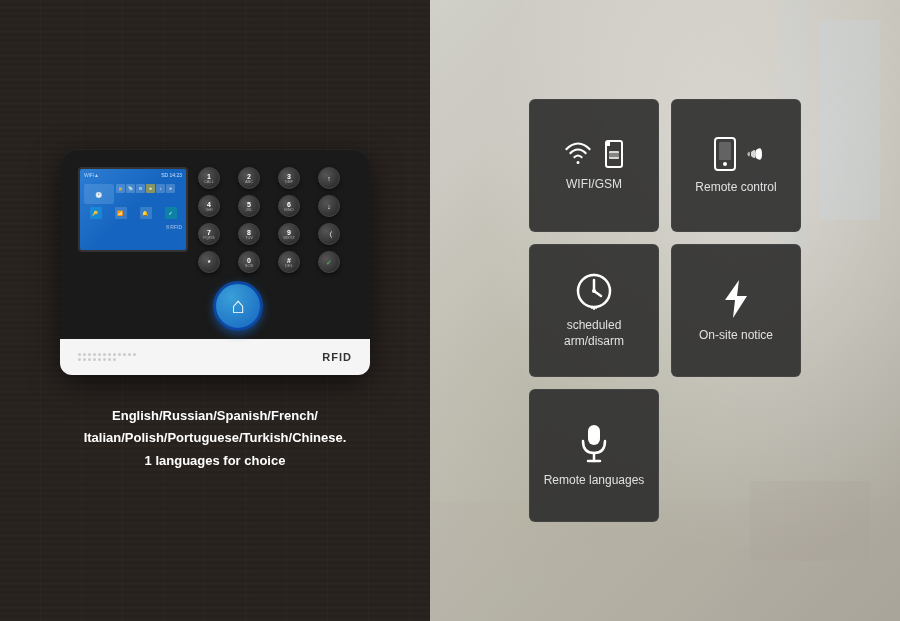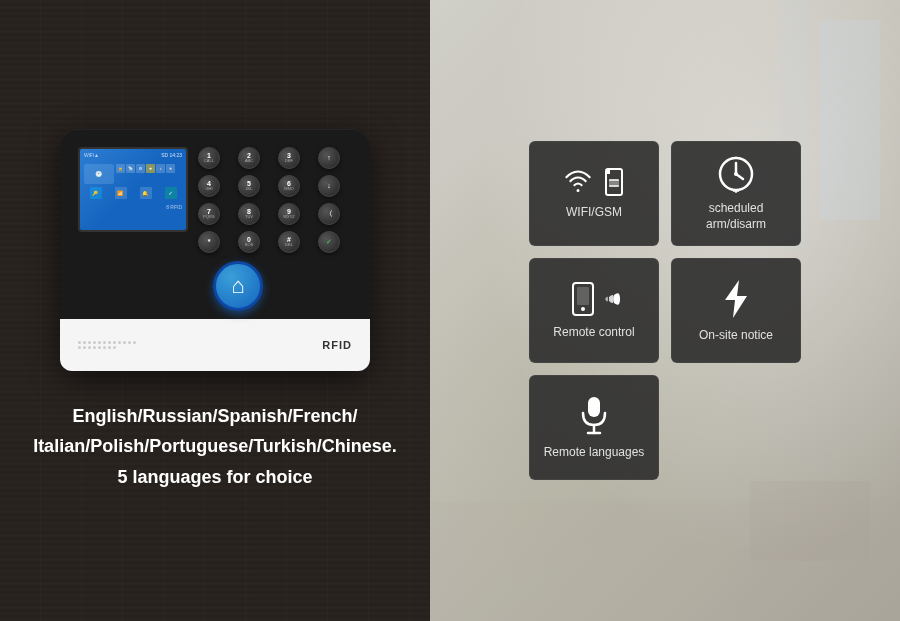--- a/index.html
+++ b/index.html
@@ -163,21 +163,21 @@
       color: white;
       font-size: 22px;
       line-height: 1;
     }
 
     
     .device-bottom {
       background: #f5f5f5;
       border-radius: 0 0 12px 12px;
       margin: 4px -18px -18px -18px;
-      padding: 20px 18px;
+      padding: 12px 18px;
       display: flex;
       justify-content: space-between;
       align-items: center;
     }
 
     .speaker-dots {
       display: flex;
       gap: 2px;
       flex-wrap: wrap;
       width: 60px;
@@ -194,39 +194,39 @@
       font-size: 11px;
       font-weight: bold;
       color: #333;
       letter-spacing: 1px;
     }
 
     
     .languages-text {
       text-align: center;
       color: white;
-      font-size: 18px;
+      font-size: 13px;
       font-weight: bold;
       line-height: 1.7;
       padding: 0 20px;
     }
 
     
     .feature-grid {
       display: grid;
       grid-template-columns: 1fr 1fr;
       gap: 12px;
       padding: 30px;
       position: relative;
       z-index: 1;
     }
 
     .feature-card {
       width: 130px;
-      height: 105px;
+      height: 133px;
       background: rgba(40, 40, 40, 0.88);
       border-radius: 6px;
       display: flex;
       flex-direction: column;
       align-items: center;
       justify-content: center;
       gap: 8px;
       padding: 12px;
       border: 1px solid rgba(80,80,80,0.5);
     }
@@ -377,21 +377,21 @@
         <div class="speaker-dot"></div>
           <div class="speaker-dot"></div>
       </div>
       <div class="rfid-label">RFID</div>
     </div>
   </div>
 
   <div class="languages-text">
     <span>English/Russian/Spanish/French/</span><br>
     <span>Italian/Polish/Portuguese/Turkish/Chinese.</span><br>
-    <span>5 languages for choice</span>
+    <span>1 languages for choice</span>
   </div>
 </div>
 
 <div class="right-panel">
 
   <div style="position:absolute; right:0; top:0; width:100%; height:100%; opacity:0.4;">
 
     <div style="position:absolute; right:20px; top:20px; width:60px; height:200px; background:rgba(200,220,240,0.5); border-radius:2px;"></div>
     <div style="position:absolute; right:90px; top:0; width:30px; height:250px; background:rgba(200,210,230,0.3);"></div>
     <div style="position:absolute; bottom:0; left:0; right:0; height:120px; background:rgba(180,170,160,0.4);"></div>
@@ -417,55 +417,55 @@
           <line x1="9" y1="15" x2="19" y2="15" stroke="#333" stroke-width="1"></line>
           <line x1="9" y1="17" x2="19" y2="17" stroke="#333" stroke-width="1"></line>
         </svg>
       </div>
       <div class="feature-label">WIFI/GSM</div>
     </div>
 
     <div class="feature-card">
       <div class="feature-icon-area">
 
+        <svg width="30" height="36" viewBox="0 0 30 36" fill="none">
+          <rect x="5" y="2" width="20" height="32" rx="3" ry="3" stroke="white" stroke-width="2" fill="none"></rect>
+          <rect x="9" y="6" width="12" height="18" fill="rgba(255,255,255,0.2)" rx="1"></rect>
+          <circle cx="15" cy="28" r="2" fill="white"></circle>
+        </svg>
+
+        <svg width="18" height="30" viewBox="0 0 18 30" fill="white">
+          <path d="M3 15 Q6 10 6 15 Q6 20 3 15Z" opacity="0.6"></path>
+          <path d="M7 13 Q12 8 12 15 Q12 22 7 17Z" opacity="0.8"></path>
+          <path d="M12 11 Q18 6 18 15 Q18 24 12 19Z"></path>
+        </svg>
+      </div>
+      <div class="feature-label">Remote control</div>
+    </div>
+
+    <div class="feature-card">
+      <div class="feature-icon-area">
+
         <svg width="38" height="38" viewBox="0 0 38 38" fill="none">
           <circle cx="19" cy="19" r="16" stroke="white" stroke-width="2.5" fill="none"></circle>
           <line x1="19" y1="8" x2="19" y2="19" stroke="white" stroke-width="2.5" stroke-linecap="round"></line>
           <line x1="19" y1="19" x2="26" y2="24" stroke="white" stroke-width="2.5" stroke-linecap="round"></line>
           <circle cx="19" cy="19" r="2" fill="white"></circle>
 
           <path d="M14 4 Q19 1 24 4" stroke="white" stroke-width="1.5" fill="none"></path>
           <line x1="16" y1="36" x2="22" y2="36" stroke="white" stroke-width="1.5"></line>
           <line x1="19" y1="35" x2="19" y2="38" stroke="white" stroke-width="1.5"></line>
         </svg>
       </div>
       <div class="feature-label">scheduled arm/disarm</div>
     </div>
 
     <div class="feature-card">
       <div class="feature-icon-area">
 
-        <svg width="30" height="36" viewBox="0 0 30 36" fill="none">
-          <rect x="5" y="2" width="20" height="32" rx="3" ry="3" stroke="white" stroke-width="2" fill="none"></rect>
-          <rect x="9" y="6" width="12" height="18" fill="rgba(255,255,255,0.2)" rx="1"></rect>
-          <circle cx="15" cy="28" r="2" fill="white"></circle>
-        </svg>
-
-        <svg width="18" height="30" viewBox="0 0 18 30" fill="white">
-          <path d="M3 15 Q6 10 6 15 Q6 20 3 15Z" opacity="0.6"></path>
-          <path d="M7 13 Q12 8 12 15 Q12 22 7 17Z" opacity="0.8"></path>
-          <path d="M12 11 Q18 6 18 15 Q18 24 12 19Z"></path>
-        </svg>
-      </div>
-      <div class="feature-label">Remote control</div>
-    </div>
-
-    <div class="feature-card">
-      <div class="feature-icon-area">
-
         <svg width="38" height="42" viewBox="0 0 38 42" fill="white">
           <polygon points="22,2 8,22 18,22 16,40 30,18 20,18"></polygon>
         </svg>
       </div>
       <div class="feature-label">On-site notice</div>
     </div>
 
 
     <div class="feature-card">
       <div class="feature-icon-area">

